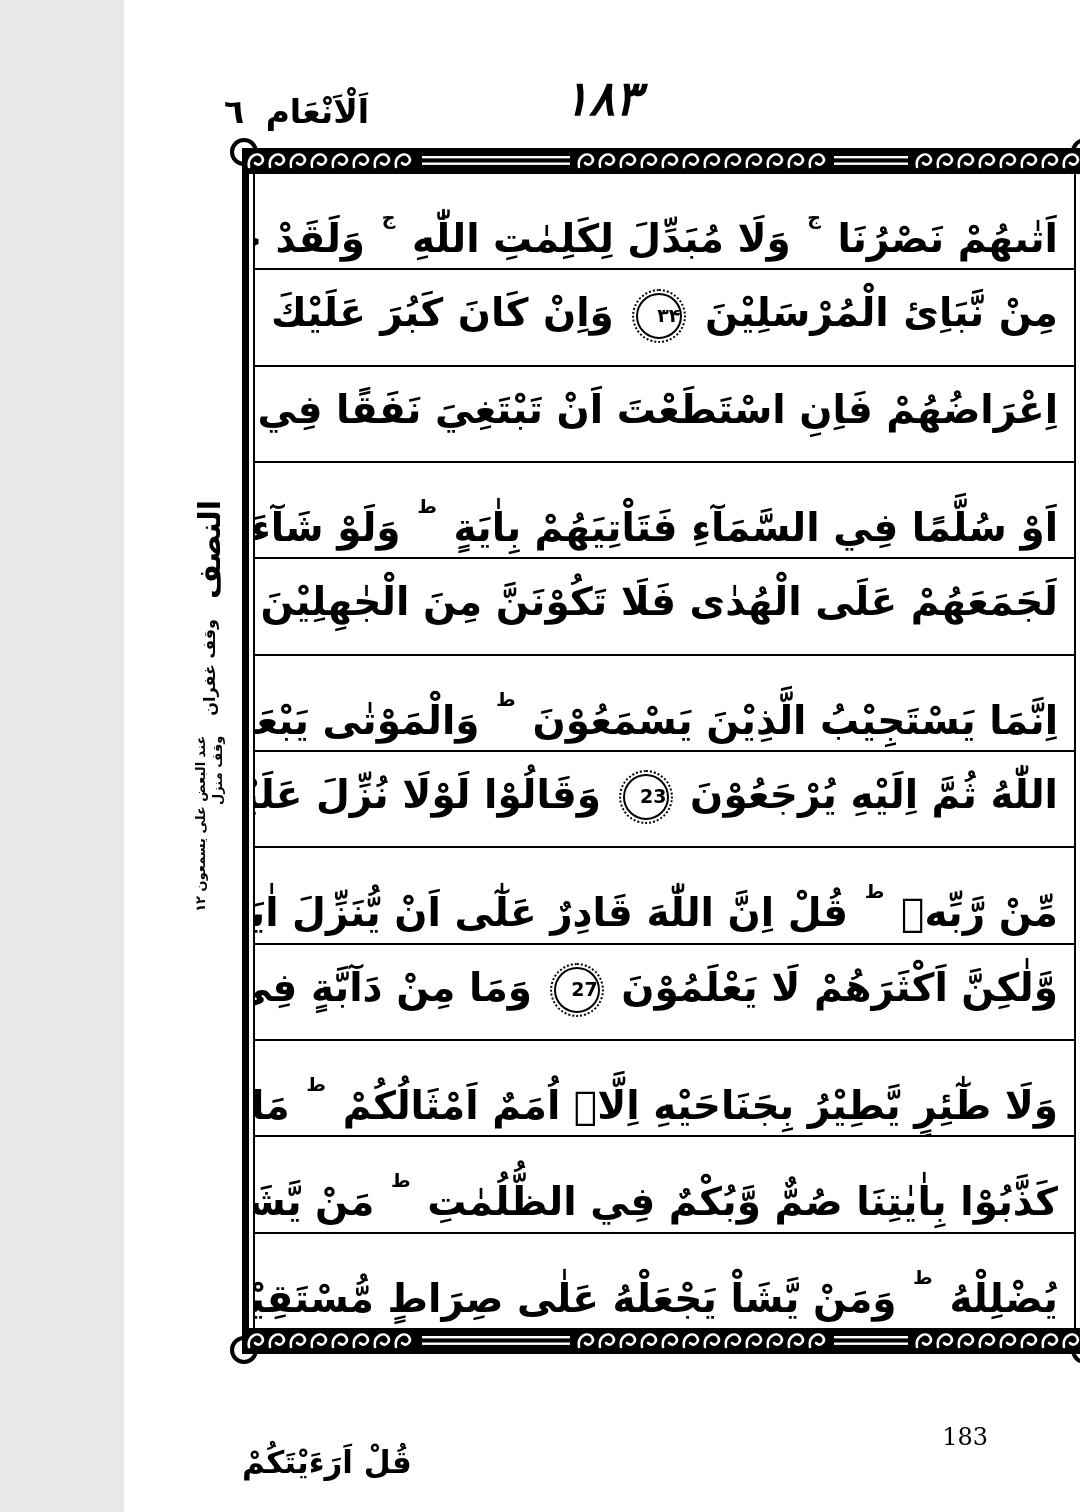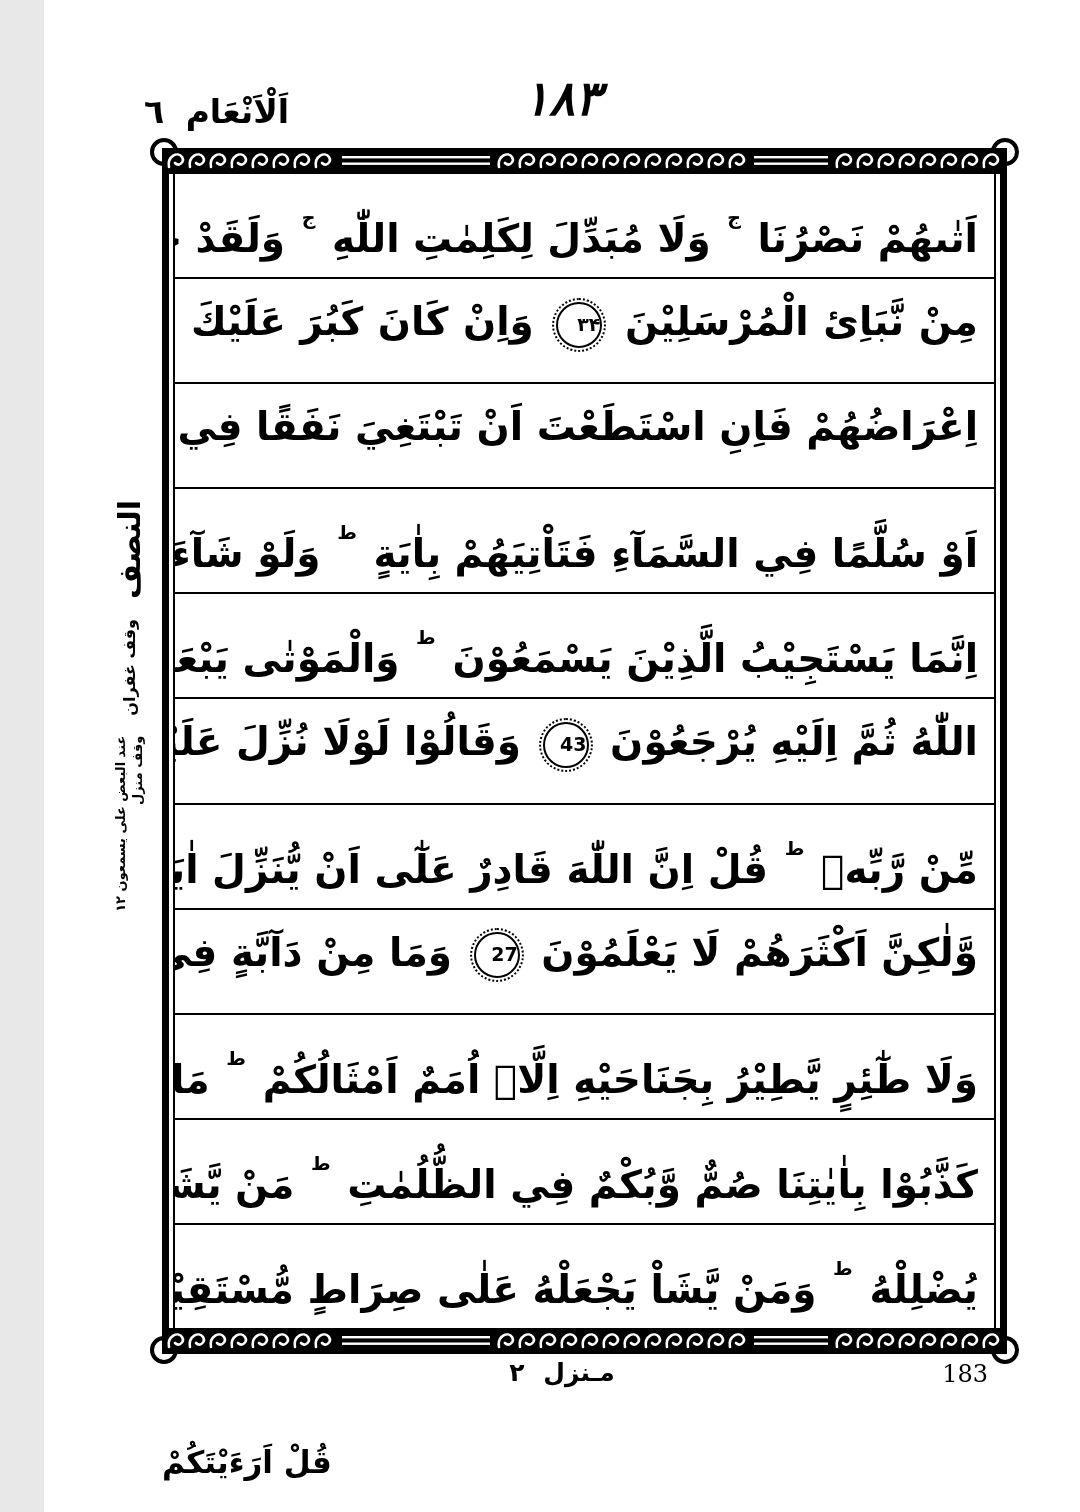--- a/index.html
+++ b/index.html
@@ -1,17 +1,17 @@
 <!DOCTYPE html>
 <html lang="ar" dir="rtl"><head>
 <meta charset="utf-8">
 <style>
   html,body{margin:0;padding:0;background:#e8e8e8;}
   .page{
-    position:relative; width:1036px; height:1512px; background:#ffffff;
+    position:relative; width:956px; height:1512px; background:#ffffff;
     font-family:"DejaVu Sans", sans-serif; color:#000; overflow:hidden;
   }
   
   .hdr-left{position:absolute; top:92px; left:100px; font-size:33px; font-weight:bold; direction:rtl; white-space:nowrap;}
   .hdr-center{position:absolute; top:70px; left:0; right:0; text-align:center; font-size:48px; font-weight:bold;font-style:italic;}
   .hdr-right{position:absolute; top:92px; right:12px; font-size:33px; font-weight:bold; direction:rtl; white-space:nowrap;}
   .hdr-num{margin-right:10px;}
   
   .frame{position:absolute; left:118px; top:148px; width:845px; height:1206px;}
   .band{position:absolute; left:0; width:845px; height:26px;}
@@ -52,21 +52,21 @@
     display:flex; flex-direction:row; align-items:center; gap:20px;
     direction:rtl; white-space:nowrap;
   }
   .mn-big{font-size:30px; font-weight:bold;}
   .mn-mid{font-size:16px; font-weight:bold;}
   .mn-stack{display:flex; flex-direction:column; gap:2px;}
   .mn-small{font-size:13px; font-weight:bold;}
   
   .ftr-catch{position:absolute; left:118px; top:1444px; font-size:31px; font-weight:bold; direction:rtl;}
   .ftr-manzil{position:absolute; left:0; right:0; top:1358px; text-align:center; font-size:25px; font-weight:bold; direction:rtl;}
-  .ftr-page{position:absolute; right:92px; top:1360px; font-size:24px; font-family:"DejaVu Serif", serif;}
+  .ftr-page{position:absolute; right:92px; top:1423px; font-size:24px; font-family:"DejaVu Serif", serif;}
 </style>
 </head>
 <body>
 
 <div class="page">
 
   <div class="hdr-left">
     <span>اَلْاَنْعَام</span>
     <span class="hdr-num">٦</span>
   </div>
@@ -125,22 +125,23 @@
       </g>
     </svg>
 
     <div class="frame-body">
       <div class="frame-inner">
         <div class="rows">
             <div class="row"><span class="text">اَتٰىهُمْ نَصْرُنَا</span> <span class="waqf">ج</span> <span class="text">وَلَا مُبَدِّلَ لِكَلِمٰتِ اللّٰهِ</span> <span class="waqf">ج</span> <span class="text">وَلَقَدْ جَآءَكَ</span></div>
             <div class="row"><span class="text">مِنْ نَّبَاِئ الْمُرْسَلِيْنَ</span> <span class="ayah">۳۴</span> <span class="text">وَاِنْ كَانَ كَبُرَ عَلَيْكَ</span></div>
             <div class="row"><span class="text">اِعْرَاضُهُمْ فَاِنِ اسْتَطَعْتَ اَنْ تَبْتَغِيَ نَفَقًا فِي الْاَرْضِ</span></div>
             <div class="row"><span class="text">اَوْ سُلَّمًا فِي السَّمَآءِ فَتَاْتِيَهُمْ بِاٰيَةٍ</span> <span class="waqf">ط</span> <span class="text">وَلَوْ شَآءَ اللّٰهُ</span></div>
+            <div class="row"><span class="text">لَجَمَعَهُمْ عَلَى الْهُدٰى فَلَا تَكُوْنَنَّ مِنَ الْجٰهِلِيْنَ</span> </div>
             <div class="row"><span class="text">اِنَّمَا يَسْتَجِيْبُ الَّذِيْنَ يَسْمَعُوْنَ</span> <span class="waqf">ط</span> <span class="text">وَالْمَوْتٰى يَبْعَثُهُمُ</span></div>
-            <div class="row"><span class="text">اللّٰهُ ثُمَّ اِلَيْهِ يُرْجَعُوْنَ</span> <span class="ayah">43</span> <span class="text">وَقَالُوْا لَوْلَا نُزِّلَ عَلَيْهِ اٰيَةٌ</span></div>
+            <div class="row"><span class="text">اللّٰهُ ثُمَّ اِلَيْهِ يُرْجَعُوْنَ</span> <span class="ayah">23</span> <span class="text">وَقَالُوْا لَوْلَا نُزِّلَ عَلَيْهِ اٰيَةٌ</span></div>
             <div class="row"><span class="text">مِّنْ رَّبِّهٖ</span> <span class="waqf">ط</span> <span class="text">قُلْ اِنَّ اللّٰهَ قَادِرٌ عَلٰٓى اَنْ يُّنَزِّلَ اٰيَةً</span></div>
             <div class="row"><span class="text">وَّلٰكِنَّ اَكْثَرَهُمْ لَا يَعْلَمُوْنَ</span> <span class="ayah">27</span> <span class="text">وَمَا مِنْ دَآبَّةٍ فِي الْاَرْضِ</span></div>
             <div class="row"><span class="text">وَلَا طٰٓئِرٍ يَّطِيْرُ بِجَنَاحَيْهِ اِلَّاۤ اُمَمٌ اَمْثَالُكُمْ</span> <span class="waqf">ط</span> <span class="text">مَا فَرَّطْنَا</span></div>
             <div class="row"><span class="text">كَذَّبُوْا بِاٰيٰتِنَا صُمٌّ وَّبُكْمٌ فِي الظُّلُمٰتِ</span> <span class="waqf">ط</span> <span class="text">مَنْ يَّشَاِ اللّٰهُ</span></div>
             <div class="row"><span class="text">يُضْلِلْهُ</span> <span class="waqf">ط</span> <span class="text">وَمَنْ يَّشَاْ يَجْعَلْهُ عَلٰى صِرَاطٍ مُّسْتَقِيْمٍ</span> </div>
           </div>
       </div>
     </div>
 
     <svg class="band bottom" viewBox="0 0 845 26" preserveAspectRatio="none">
@@ -189,19 +190,15 @@
   <div class="margin-notes">
     <span class="mn-big">النصف</span>
     <span class="mn-mid">وقف غفران</span>
     <span class="mn-stack">
       <span class="mn-small">عند البعض على يسمعون ١٢</span>
       <span class="mn-small">وقف منزل</span>
     </span>
   </div>
 
   <div class="ftr-catch">قُلْ اَرَءَيْتَكُمْ</div>
-  <div class="ftr-manzil">
-    <span>مـنزل</span>
-    <span class="hdr-num">٢</span>
-  </div>
   <div class="ftr-page">183</div>
 
 </div>
 
 </body></html>

